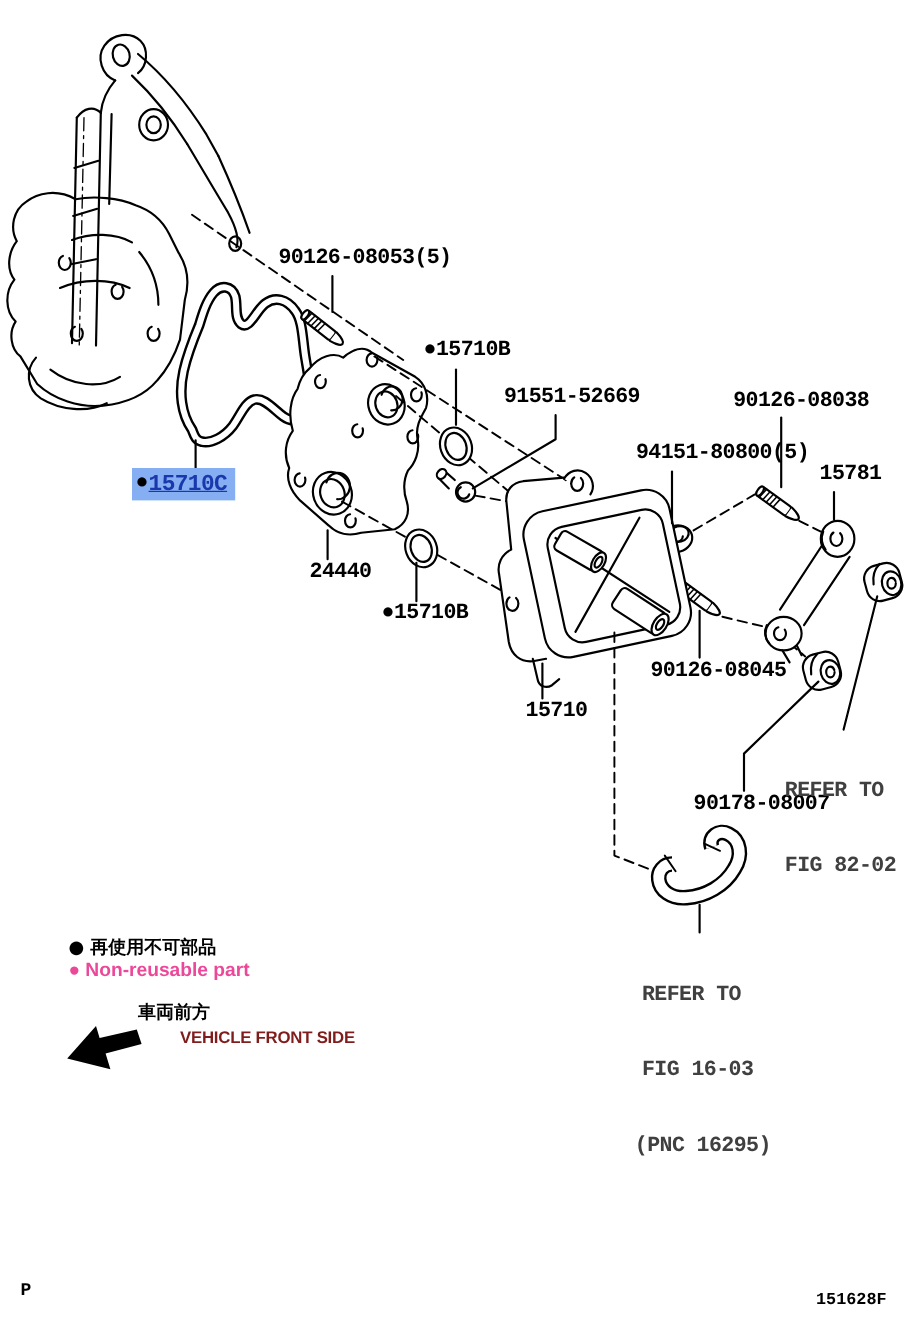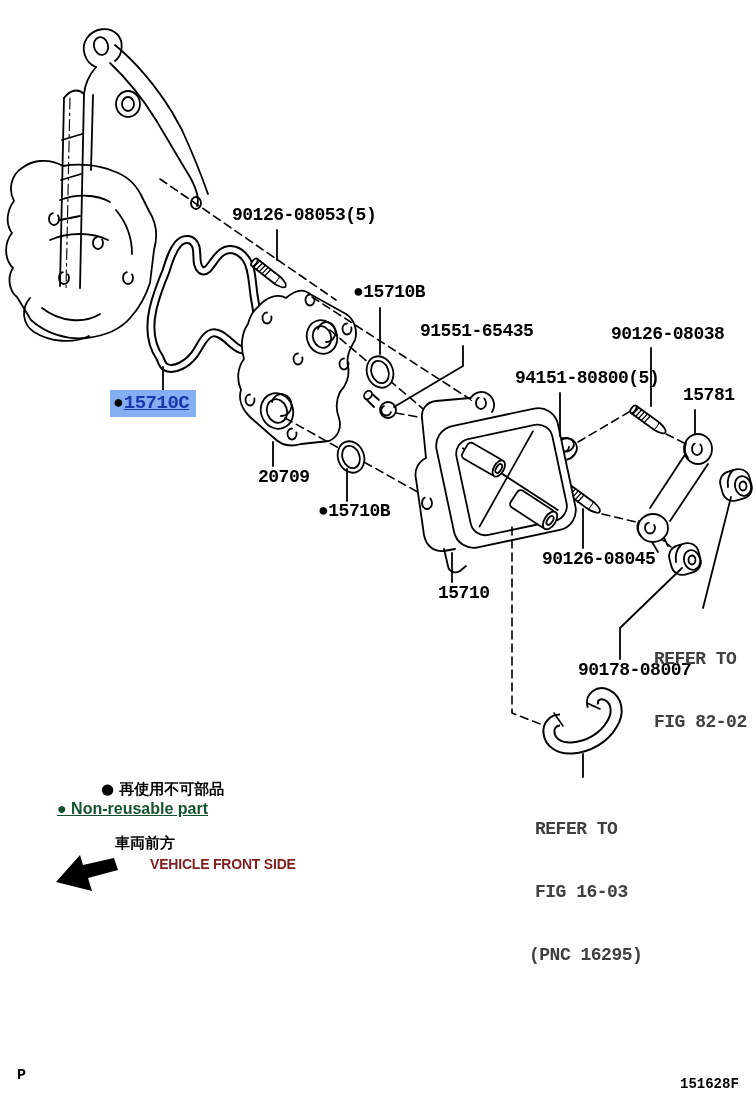--- a/index.html
+++ b/index.html
@@ -8,22 +8,22 @@
   .art{position:absolute;left:0;top:0;}
   .plbl{position:absolute;font:bold 18px "Liberation Mono",monospace;color:#000;
         white-space:pre;letter-spacing:-0.5px;line-height:20px;margin-left:16px;}
   .note{position:absolute;font:bold 18px "Liberation Mono",monospace;color:#404040;
         white-space:pre;letter-spacing:-0.5px;line-height:21px;}
   .note span{display:block;}
   .hl{position:absolute;display:flex;align-items:center;background:var(--hl-bg,#86aef2);
       padding:2px 7px 3px 3px;}
   .hl .bullet{color:#000;font:bold 18px "Liberation Mono",monospace;}
   .hl .num{color:var(--hl-fg,#1a38ac);font:bold 19px "Liberation Mono",monospace;letter-spacing:-0.5px;text-decoration:underline;}
-  .legend-jp{position:absolute;font:bold 15px "DejaVu Sans",sans-serif;color:#000;white-space:pre;margin-left:44px;}
-  .legend-en{position:absolute;font:bold 16px "Liberation Sans",sans-serif;color:#14532d;white-space:pre;text-decoration:underline;}
+  .legend-jp{position:absolute;font:bold 15px "DejaVu Sans",sans-serif;color:#000;white-space:pre;}
+  .legend-en{position:absolute;font:bold 16px "Liberation Sans",sans-serif;color:#ec4899;white-space:pre;}
   .front-jp{position:absolute;font:bold 15px "DejaVu Sans",sans-serif;color:#000;white-space:pre;}
   .front-en{position:absolute;font:bold 14px "Liberation Sans",sans-serif;color:#7f1d1d;
             letter-spacing:-0.2px;white-space:pre;margin-left:35px;}
   .foot{position:absolute;font:bold 14px "Liberation Mono",monospace;color:#000;}
 </style>
 </head>
 <body>
 
 <div class="stage">
 
@@ -214,31 +214,31 @@
       <path d="M620,659 L620,628 L682,568"></path>
       <path d="M583,754 L583,777"></path>
     </g>
 
     <path d="M56,882 L80,855 L83,865 L114,858 L118,870 L88,878 L92,891 Z" fill="#000" stroke="none"></path>
   </g>
 </svg>
 
 <div class="plbl" style="left:216px;top:205px">90126-08053(5)</div>
 <div class="plbl" style="left:337px;top:282px">●15710B</div>
-<div class="plbl" style="left:404px;top:321px">91551-65435</div>
-<div class="plbl" style="left:499px;top:368px">94151-80800(5)</div>
+<div class="plbl" style="left:404px;top:321px">91551-52669</div>
+<div class="plbl" style="left:514px;top:368px">94151-80800(5)</div>
 <div class="plbl" style="left:595px;top:324px">90126-08038</div>
 <div class="plbl" style="left:667px;top:385px">15781</div>
 
 <div class="hl" style="left:110px;top:390px">
   <span class="bullet">●</span>
       <span class="num">15710C</span>
 </div>
 
-<div class="plbl" style="left:242px;top:467px">20709</div>
+<div class="plbl" style="left:242px;top:467px">24440</div>
 <div class="plbl" style="left:302px;top:501px">●15710B</div>
 <div class="plbl" style="left:422px;top:583px">15710</div>
 <div class="plbl" style="left:526px;top:549px">90126-08045</div>
 <div class="plbl" style="left:562px;top:660px">90178-08007</div>
 
 <div class="note" style="left:654px;top:607px">
   <span>REFER TO</span>
   <span>FIG 82-02</span>
 </div>
 <div class="note" style="left:535px;top:777px">

